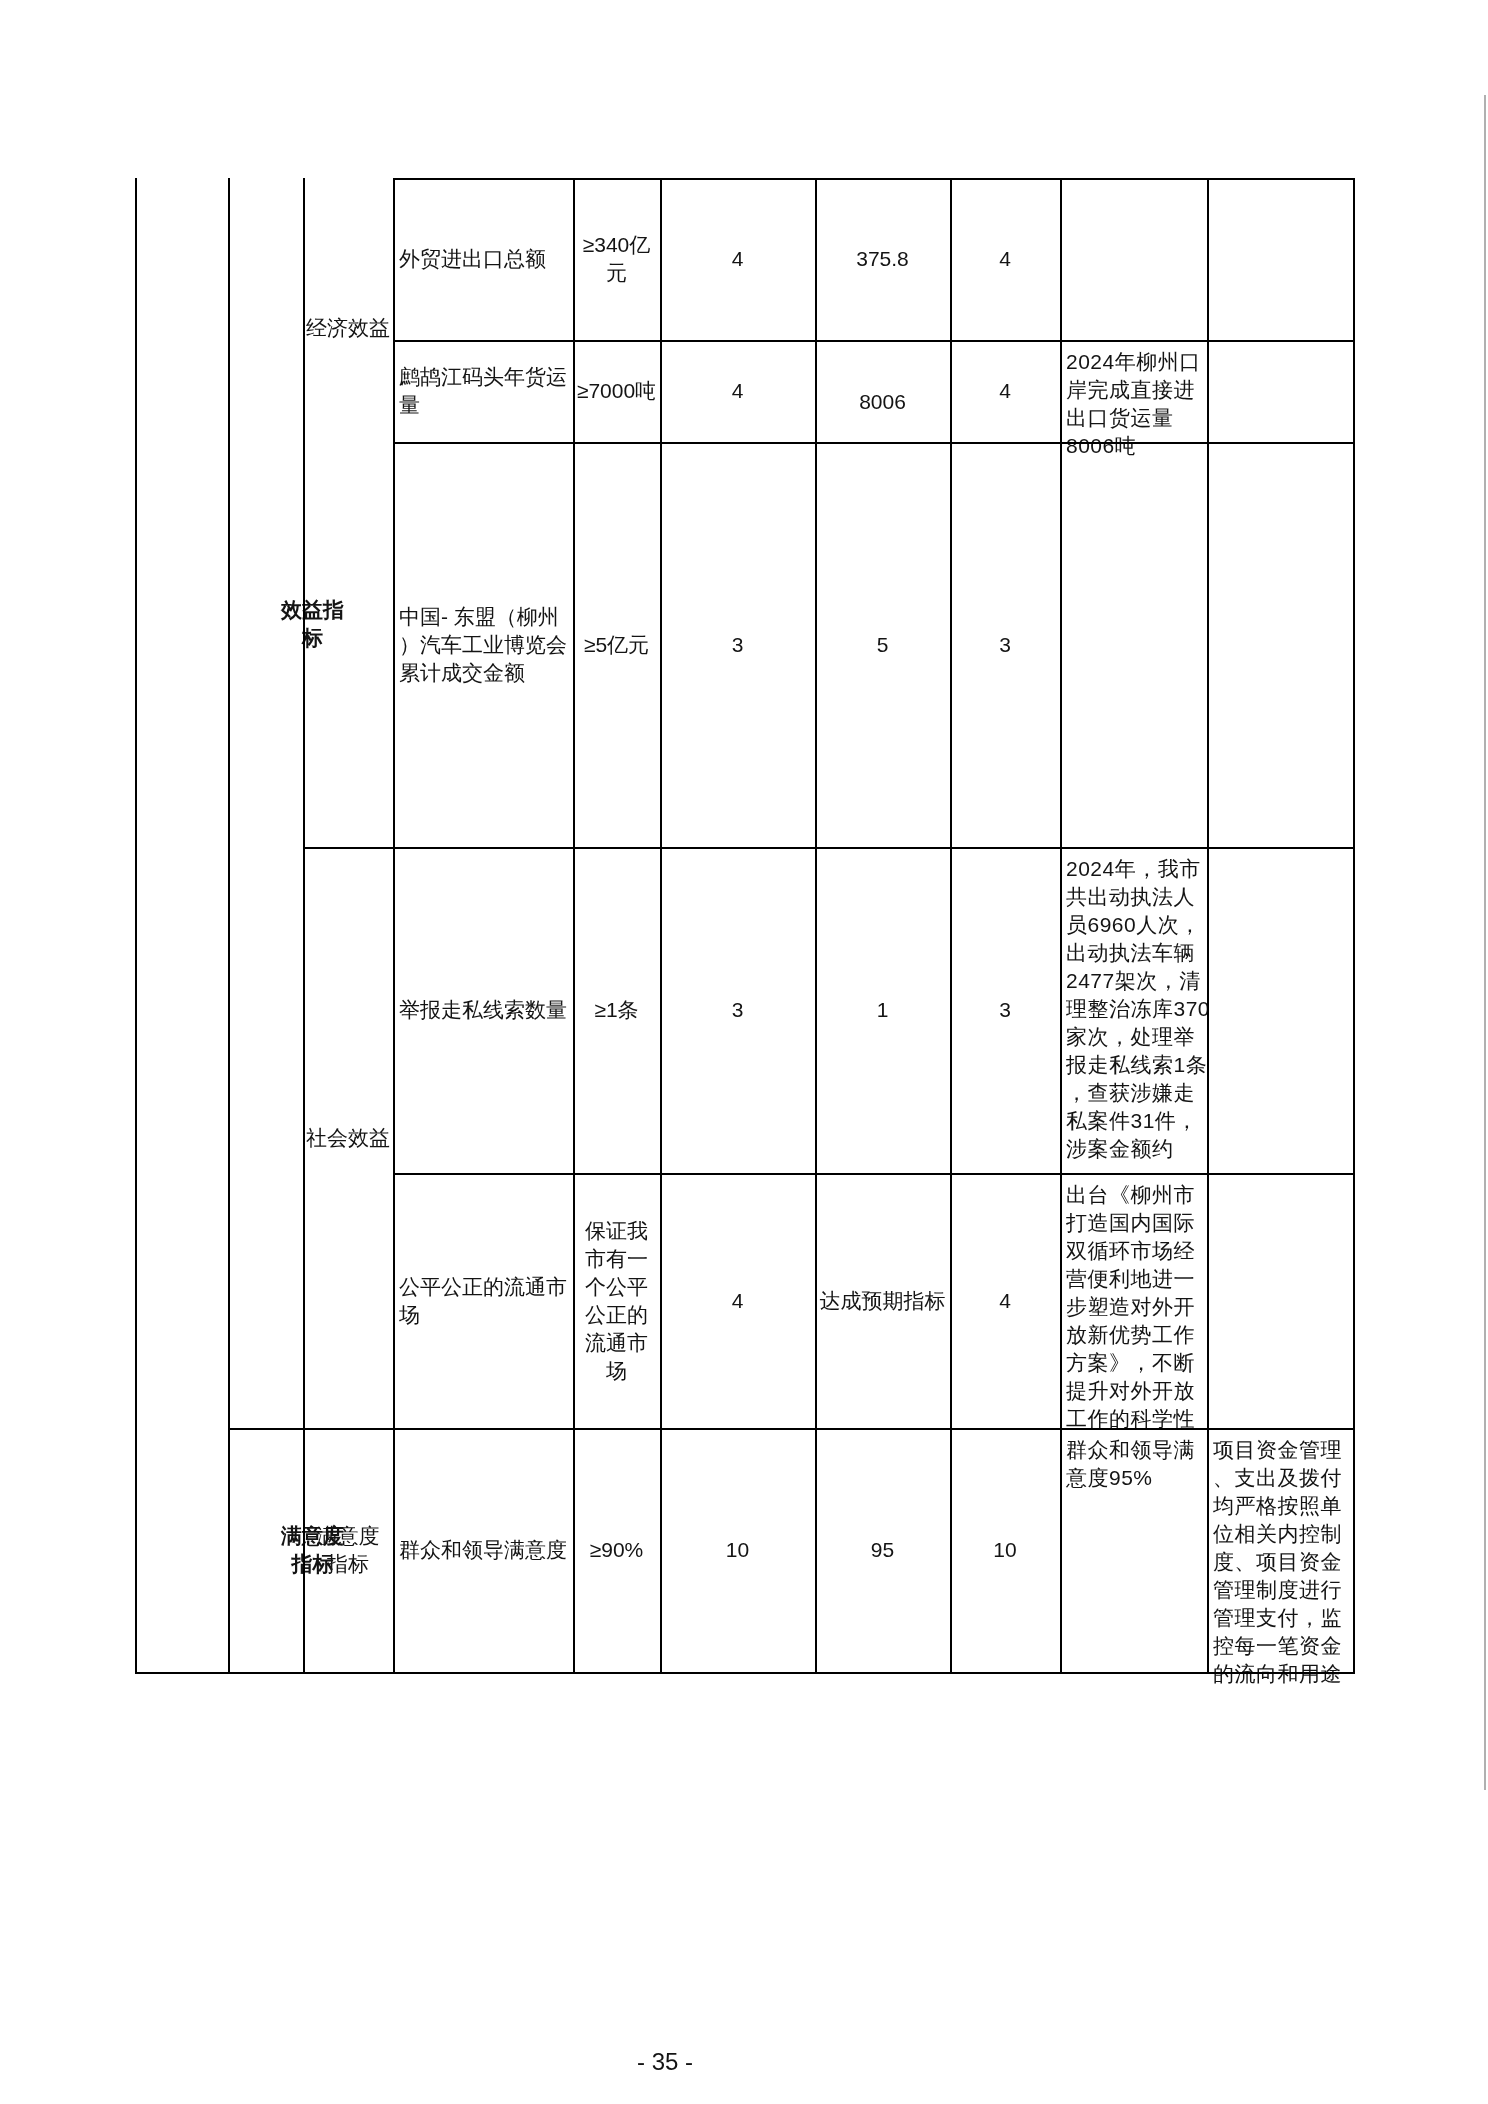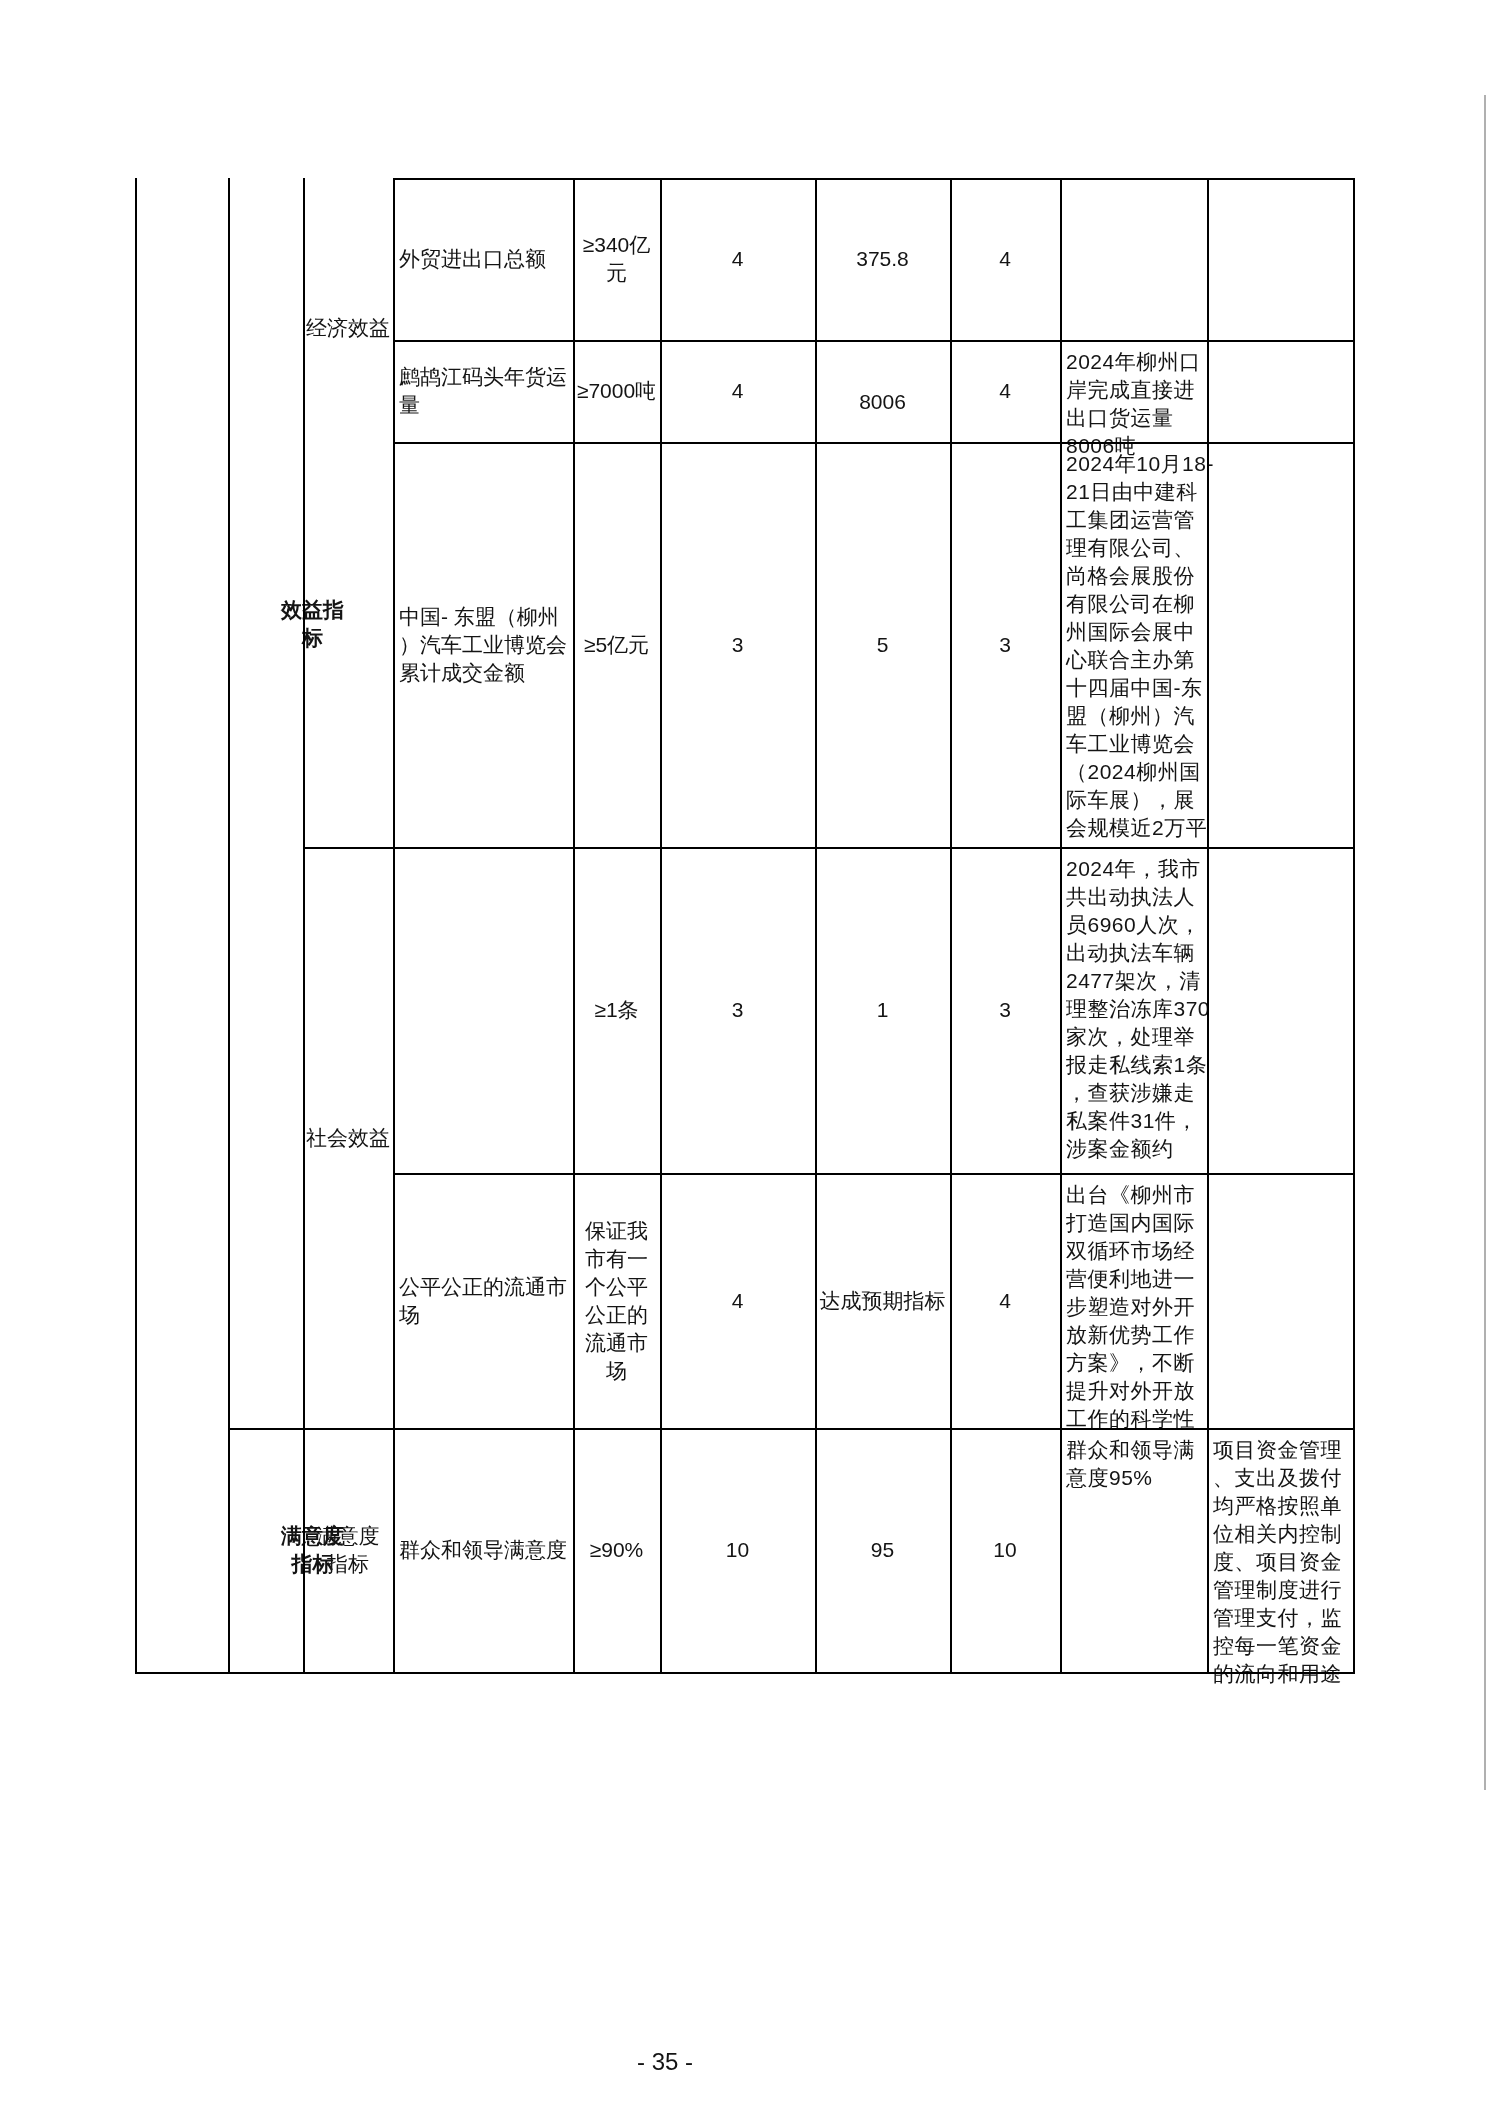--- a/index.html
+++ b/index.html
@@ -61,35 +61,22 @@
 出口货运量
 8006吨</div>
 
   <div class="cell c-left" style="left:395px;top:442px;width:176px;height:405px;">中国- 东盟（柳州
 ）汽车工业博览会
 累计成交金额</div>
   <div class="cell c-center" style="left:573px;top:442px;width:87px;height:405px;">≥5亿元</div>
   <div class="cell c-center" style="left:660px;top:442px;width:155px;height:405px;">3</div>
   <div class="cell c-center" style="left:815px;top:442px;width:135px;height:405px;">5</div>
   <div class="cell c-center" style="left:950px;top:442px;width:110px;height:405px;">3</div>
-  <div class="cell note" style="left:1062px;top:442px;width:143px;height:405px;">2024年10月18-
-21日由中建科
-工集团运营管
-理有限公司、
-尚格会展股份
-有限公司在柳
-州国际会展中
-心联合主办第
-十四届中国-东
-盟（柳州）汽
-车工业博览会
-（2024柳州国
-际车展），展
-会规模近2万平</div>
 
+  <div class="cell c-left" style="left:395px;top:847px;width:176px;height:326px;">举报走私线索数量</div>
   <div class="cell c-center" style="left:573px;top:847px;width:87px;height:326px;">≥1条</div>
   <div class="cell c-center" style="left:660px;top:847px;width:155px;height:326px;">3</div>
   <div class="cell c-center" style="left:815px;top:847px;width:135px;height:326px;">1</div>
   <div class="cell c-center" style="left:950px;top:847px;width:110px;height:326px;">3</div>
   <div class="cell note" style="left:1062px;top:847px;width:143px;height:326px;">2024年，我市
 共出动执法人
 员6960人次，
 出动执法车辆
 2477架次，清
 理整治冻库370

